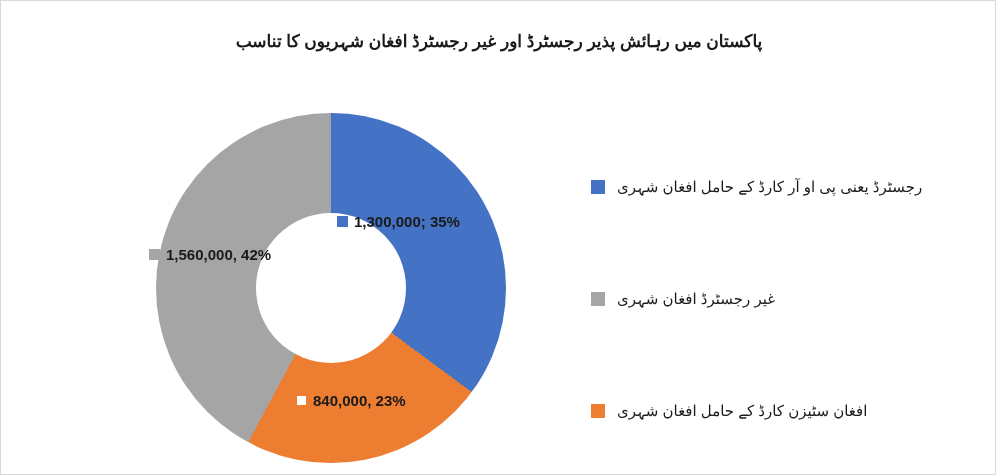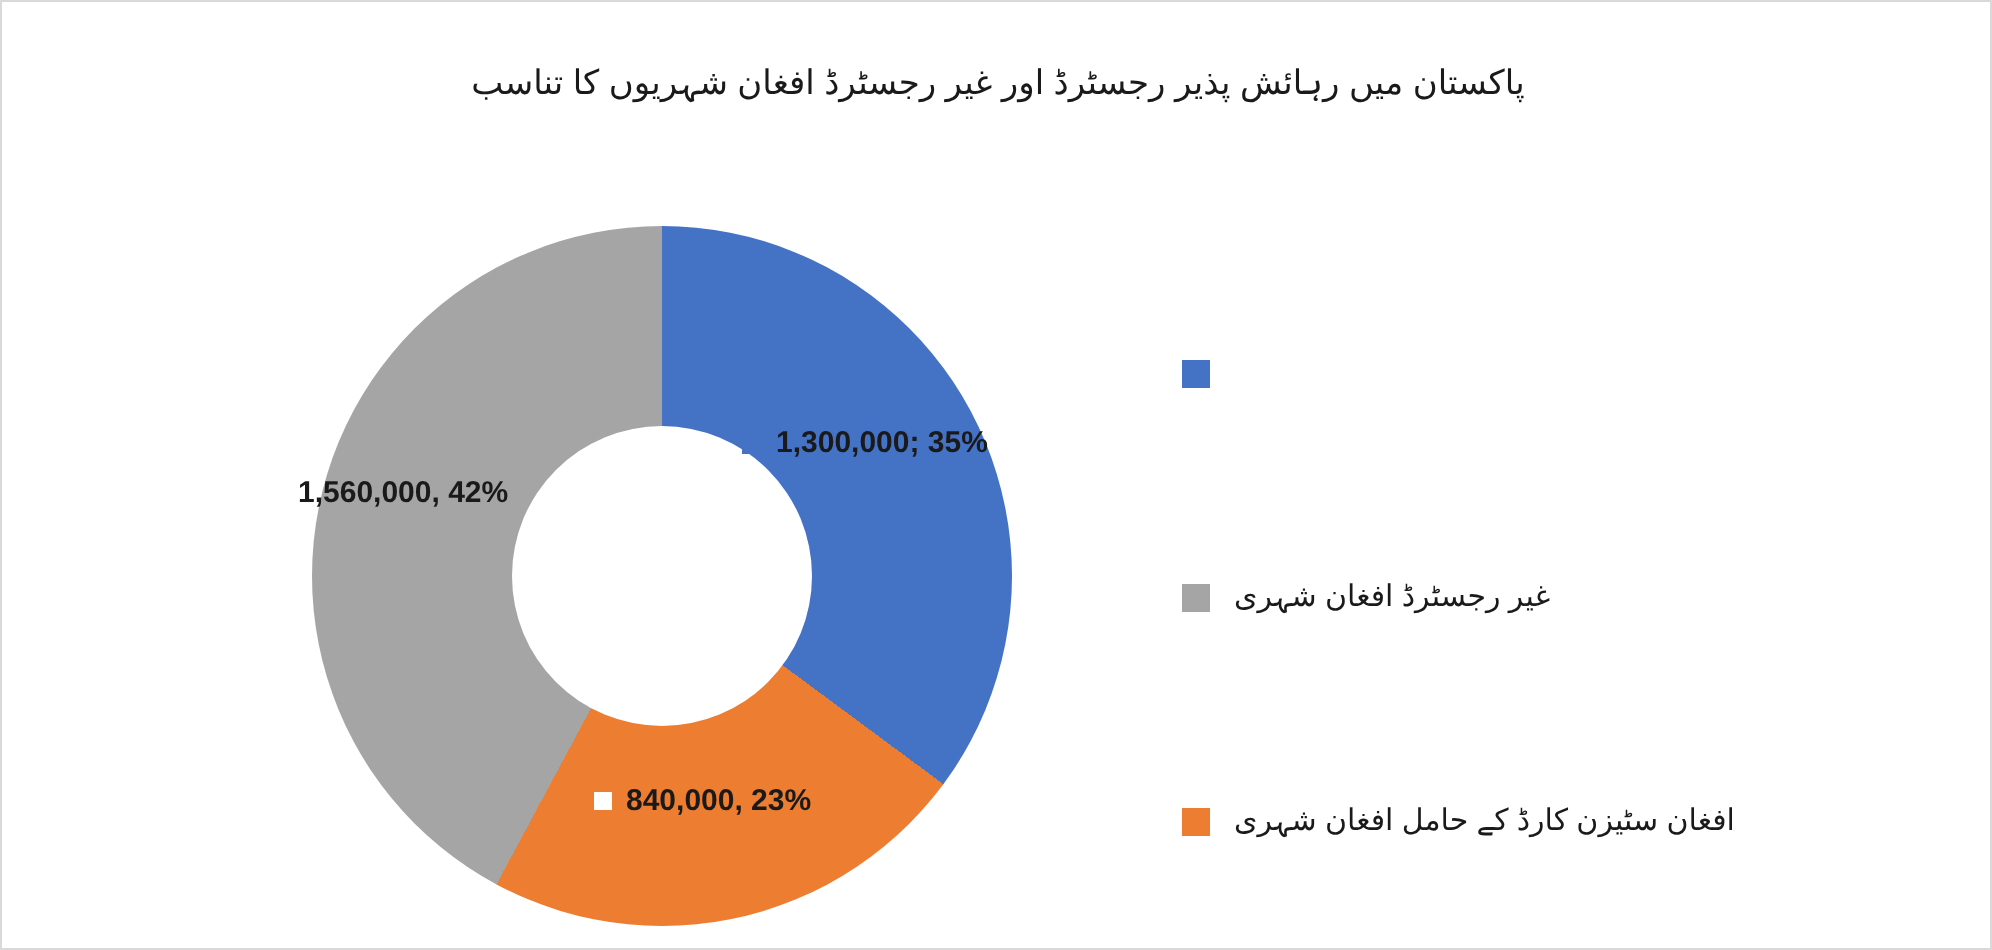--- a/index.html
+++ b/index.html
@@ -20,21 +20,21 @@
     overflow: hidden;
   }
   #chart-title {
     position: absolute;
     top: 28px;
     left: 0;
     width: 996px;
     text-align: center;
     direction: rtl;
     font-size: 17px;
-    font-weight: normal;
+    font-weight: bold;
     color: #1a1a1a;
     line-height: 1.5;
   }
   
   #donut-wrap {
     position: absolute;
     left: 155px;
     top: 112px;
     width: 350px;
     height: 350px;
@@ -69,41 +69,40 @@
     color: #1a1a1a;
     white-space: nowrap;
   }
   .data-label .swatch {
     width: 11px;
     height: 11px;
     display: inline-block;
     flex: 0 0 auto;
   }
   #label-blue {
-    left: 370px;
+    left: 336px;
     top: 212px;
   }
   #label-blue .swatch {
     background: #4472c4;
   }
   #label-orange {
     left: 295px;
     top: 372px;
     margin-top: 19px;
   }
   #label-orange .swatch {
     background: #ffffff;
     border: 1px solid #ed7d31;
     width: 9px;
     height: 9px;
   }
   #label-gray {
     left: 148px;
-    top: 220px;
-    flex-direction: column;
+    top: 245px;
   }
   #label-gray .swatch {
     background: #a5a5a5;
   }
   
   #legend {
     position: absolute;
     left: 590px;
     top: 130px;
     width: 380px;
@@ -153,20 +152,21 @@
   </div>
 
   <div class="data-label" id="label-gray">
     <span class="swatch"></span>
     <span>1,560,000, 42%</span>
   </div>
 
   <div id="legend">
     <div class="legend-item">
       <span class="legend-swatch" style="background: rgb(68, 114, 196);"></span>
+      <span class="legend-text">رجسٹرڈ یعنی پی او آر کارڈ کے حامل افغان شہری</span>
     </div>
     <div class="legend-item">
       <span class="legend-swatch" style="background: rgb(165, 165, 165);"></span>
       <span class="legend-text">غیر رجسٹرڈ افغان شہری</span>
     </div>
     <div class="legend-item">
       <span class="legend-swatch" style="background: rgb(237, 125, 49);"></span>
       <span class="legend-text">افغان سٹیزن کارڈ کے حامل افغان شہری</span>
     </div>
   </div>

